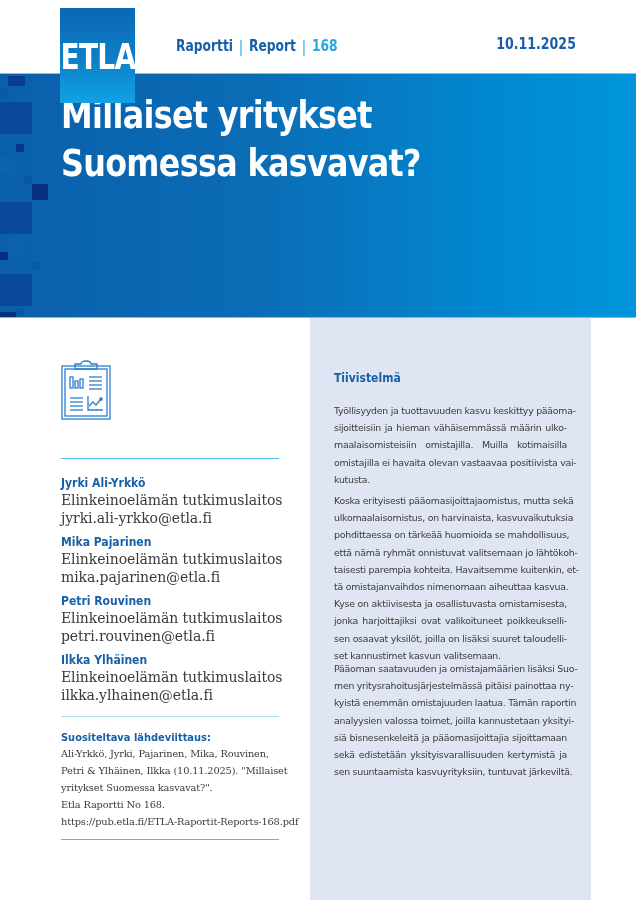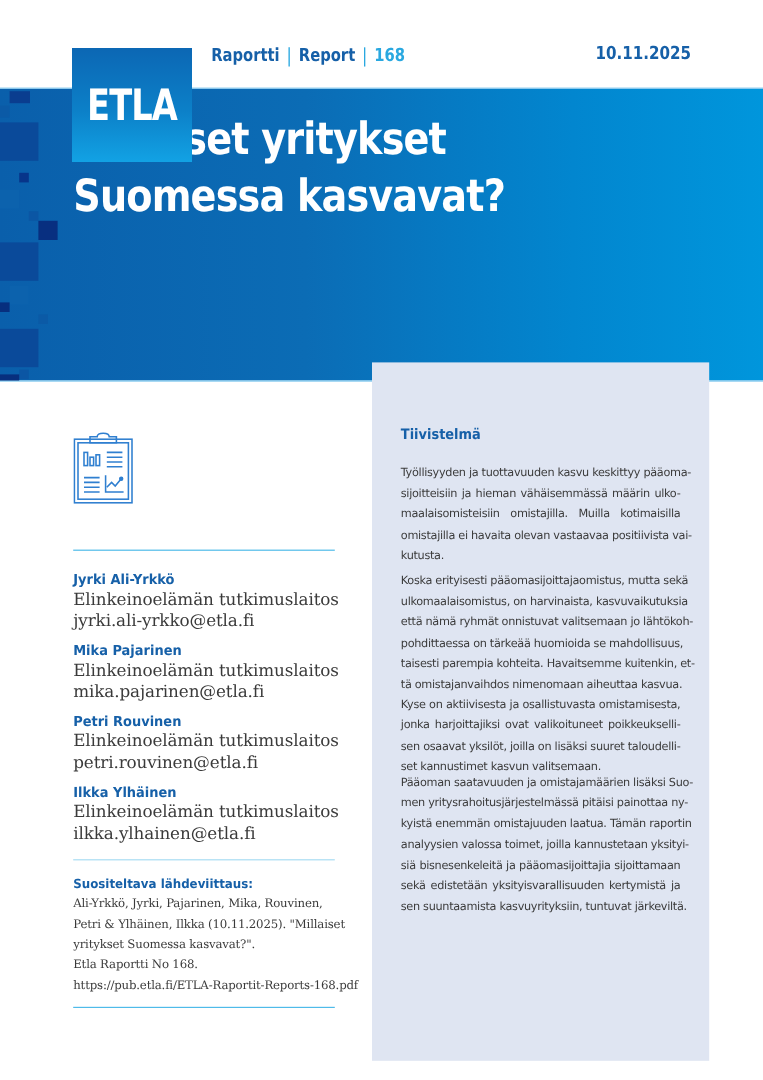--- a/index.html
+++ b/index.html
@@ -19,25 +19,24 @@
 
   .title {
     position: absolute; left: 61px; top: 92px; width: 500px;
     color: #ffffff; font-family: "DejaVu Sans", sans-serif; font-weight: bold;
     font-size: 37px; line-height: 48px; letter-spacing: -0.8px;
     transform: scaleX(0.86); transform-origin: left top;
   }
 
   
   .logo {
-    position: absolute; left: 60px; top: 8px; width: 100px; height: 95px;
+    position: absolute; left: 60px; top: 8px; width: 75px; height: 95px;
     background: linear-gradient(180deg, #0c67b4 0%, #0c80c8 55%, #12a2e4 100%);
     display: flex; align-items: center; justify-content: center;
     z-index: 3;
-    margin-top: 32px;
   }
   .logo-text {
     color: #ffffff; font-family: "DejaVu Sans", sans-serif; font-weight: bold;
     font-size: 36px; letter-spacing: -1px; transform: scaleX(0.78);
     display: inline-block; margin-top: 2px;
   }
 
   
   .meta {
     position: absolute; left: 176px; top: 35px; height: 22px;
@@ -71,21 +70,21 @@
     font-family: "DejaVu Sans", sans-serif; font-weight: bold; font-size: 10.5px;
     color: #1660a8; line-height: 16px; transform: scaleX(0.94); transform-origin: left;
   }
   .cite .line {
     font-family: "DejaVu Serif", serif; font-size: 9.8px; color: #3a3a3a; line-height: 17px;
     white-space: nowrap; letter-spacing: -0.15px;
   }
 
   
   .panel {
-    position: absolute; left: 310px; top: 302px; width: 281px; height: 582px;
+    position: absolute; left: 310px; top: 318px; width: 281px; height: 582px;
     background: #dfe5f2;
   }
   .panel-title {
     position: absolute; left: 24px; top: 53px;
     font-family: "DejaVu Sans", sans-serif; font-weight: bold; font-size: 12px;
     color: #1660a8; transform: scaleX(0.9); transform-origin: left;
   }
   .para {
     position: absolute; left: 24px; width: 233px;
     font-family: "DejaVu Sans", sans-serif; font-size: 9.4px; color: #3b3b3b;
@@ -199,22 +198,22 @@
     <span>Työllisyyden ja tuottavuuden kasvu keskittyy pääoma-</span>
     <span>sijoitteisiin ja hieman vähäisemmässä määrin ulko-</span>
     <span>maalaisomisteisiin omistajilla. Muilla kotimaisilla</span>
     <span>omistajilla ei havaita olevan vastaavaa positiivista vai-</span>
     <span class="last">kutusta.</span>
   </div>
 
   <div class="para" style="top:174px;">
     <span>Koska erityisesti pääomasijoittajaomistus, mutta sekä</span>
     <span>ulkomaalaisomistus, on harvinaista, kasvuvaikutuksia</span>
+    <span>pohdittaessa on tärkeää huomioida se mahdollisuus,</span>
     <span>että nämä ryhmät onnistuvat valitsemaan jo lähtökoh-</span>
-    <span>pohdittaessa on tärkeää huomioida se mahdollisuus,</span>
     <span>taisesti parempia kohteita. Havaitsemme kuitenkin, et-</span>
     <span>tä omistajanvaihdos nimenomaan aiheuttaa kasvua.</span>
     <span>Kyse on aktiivisesta ja osallistuvasta omistamisesta,</span>
     <span>jonka harjoittajiksi ovat valikoituneet poikkeukselli-</span>
     <span>sen osaavat yksilöt, joilla on lisäksi suuret taloudelli-</span>
     <span class="last">set kannustimet kasvun valitsemaan.</span>
   </div>
 
   <div class="para" style="top:342px;">
     <span>Pääoman saatavuuden ja omistajamäärien lisäksi Suo-</span>

